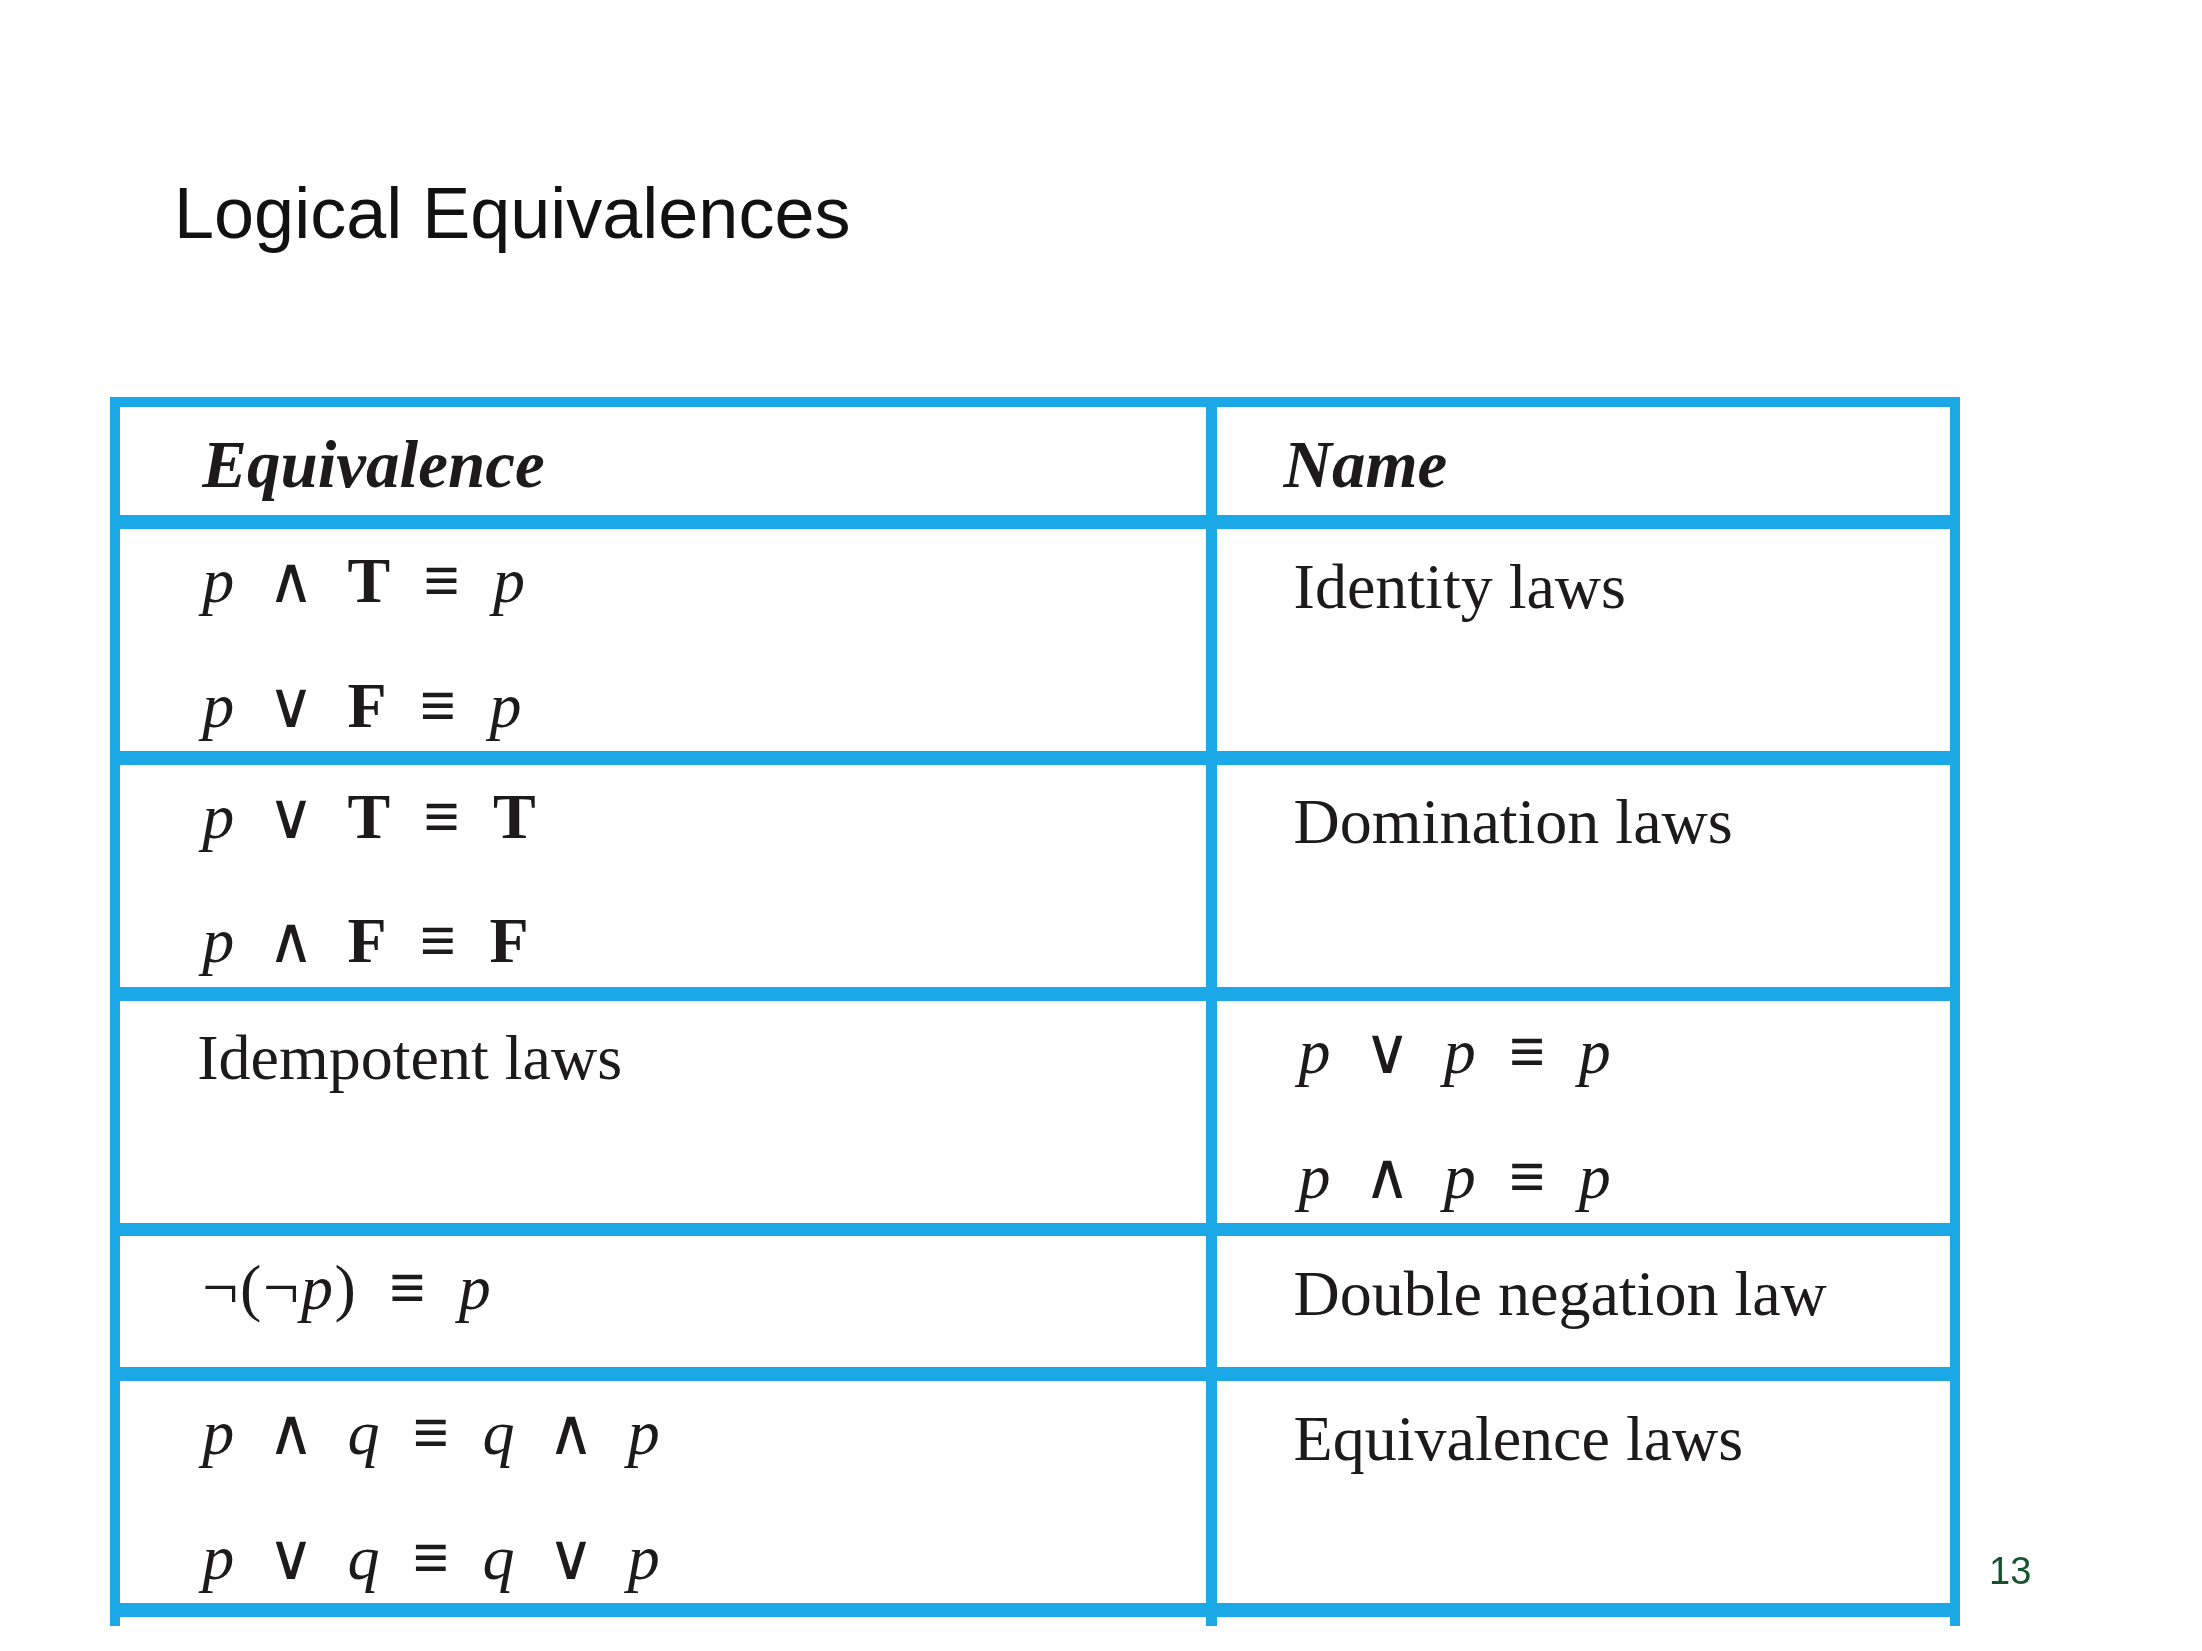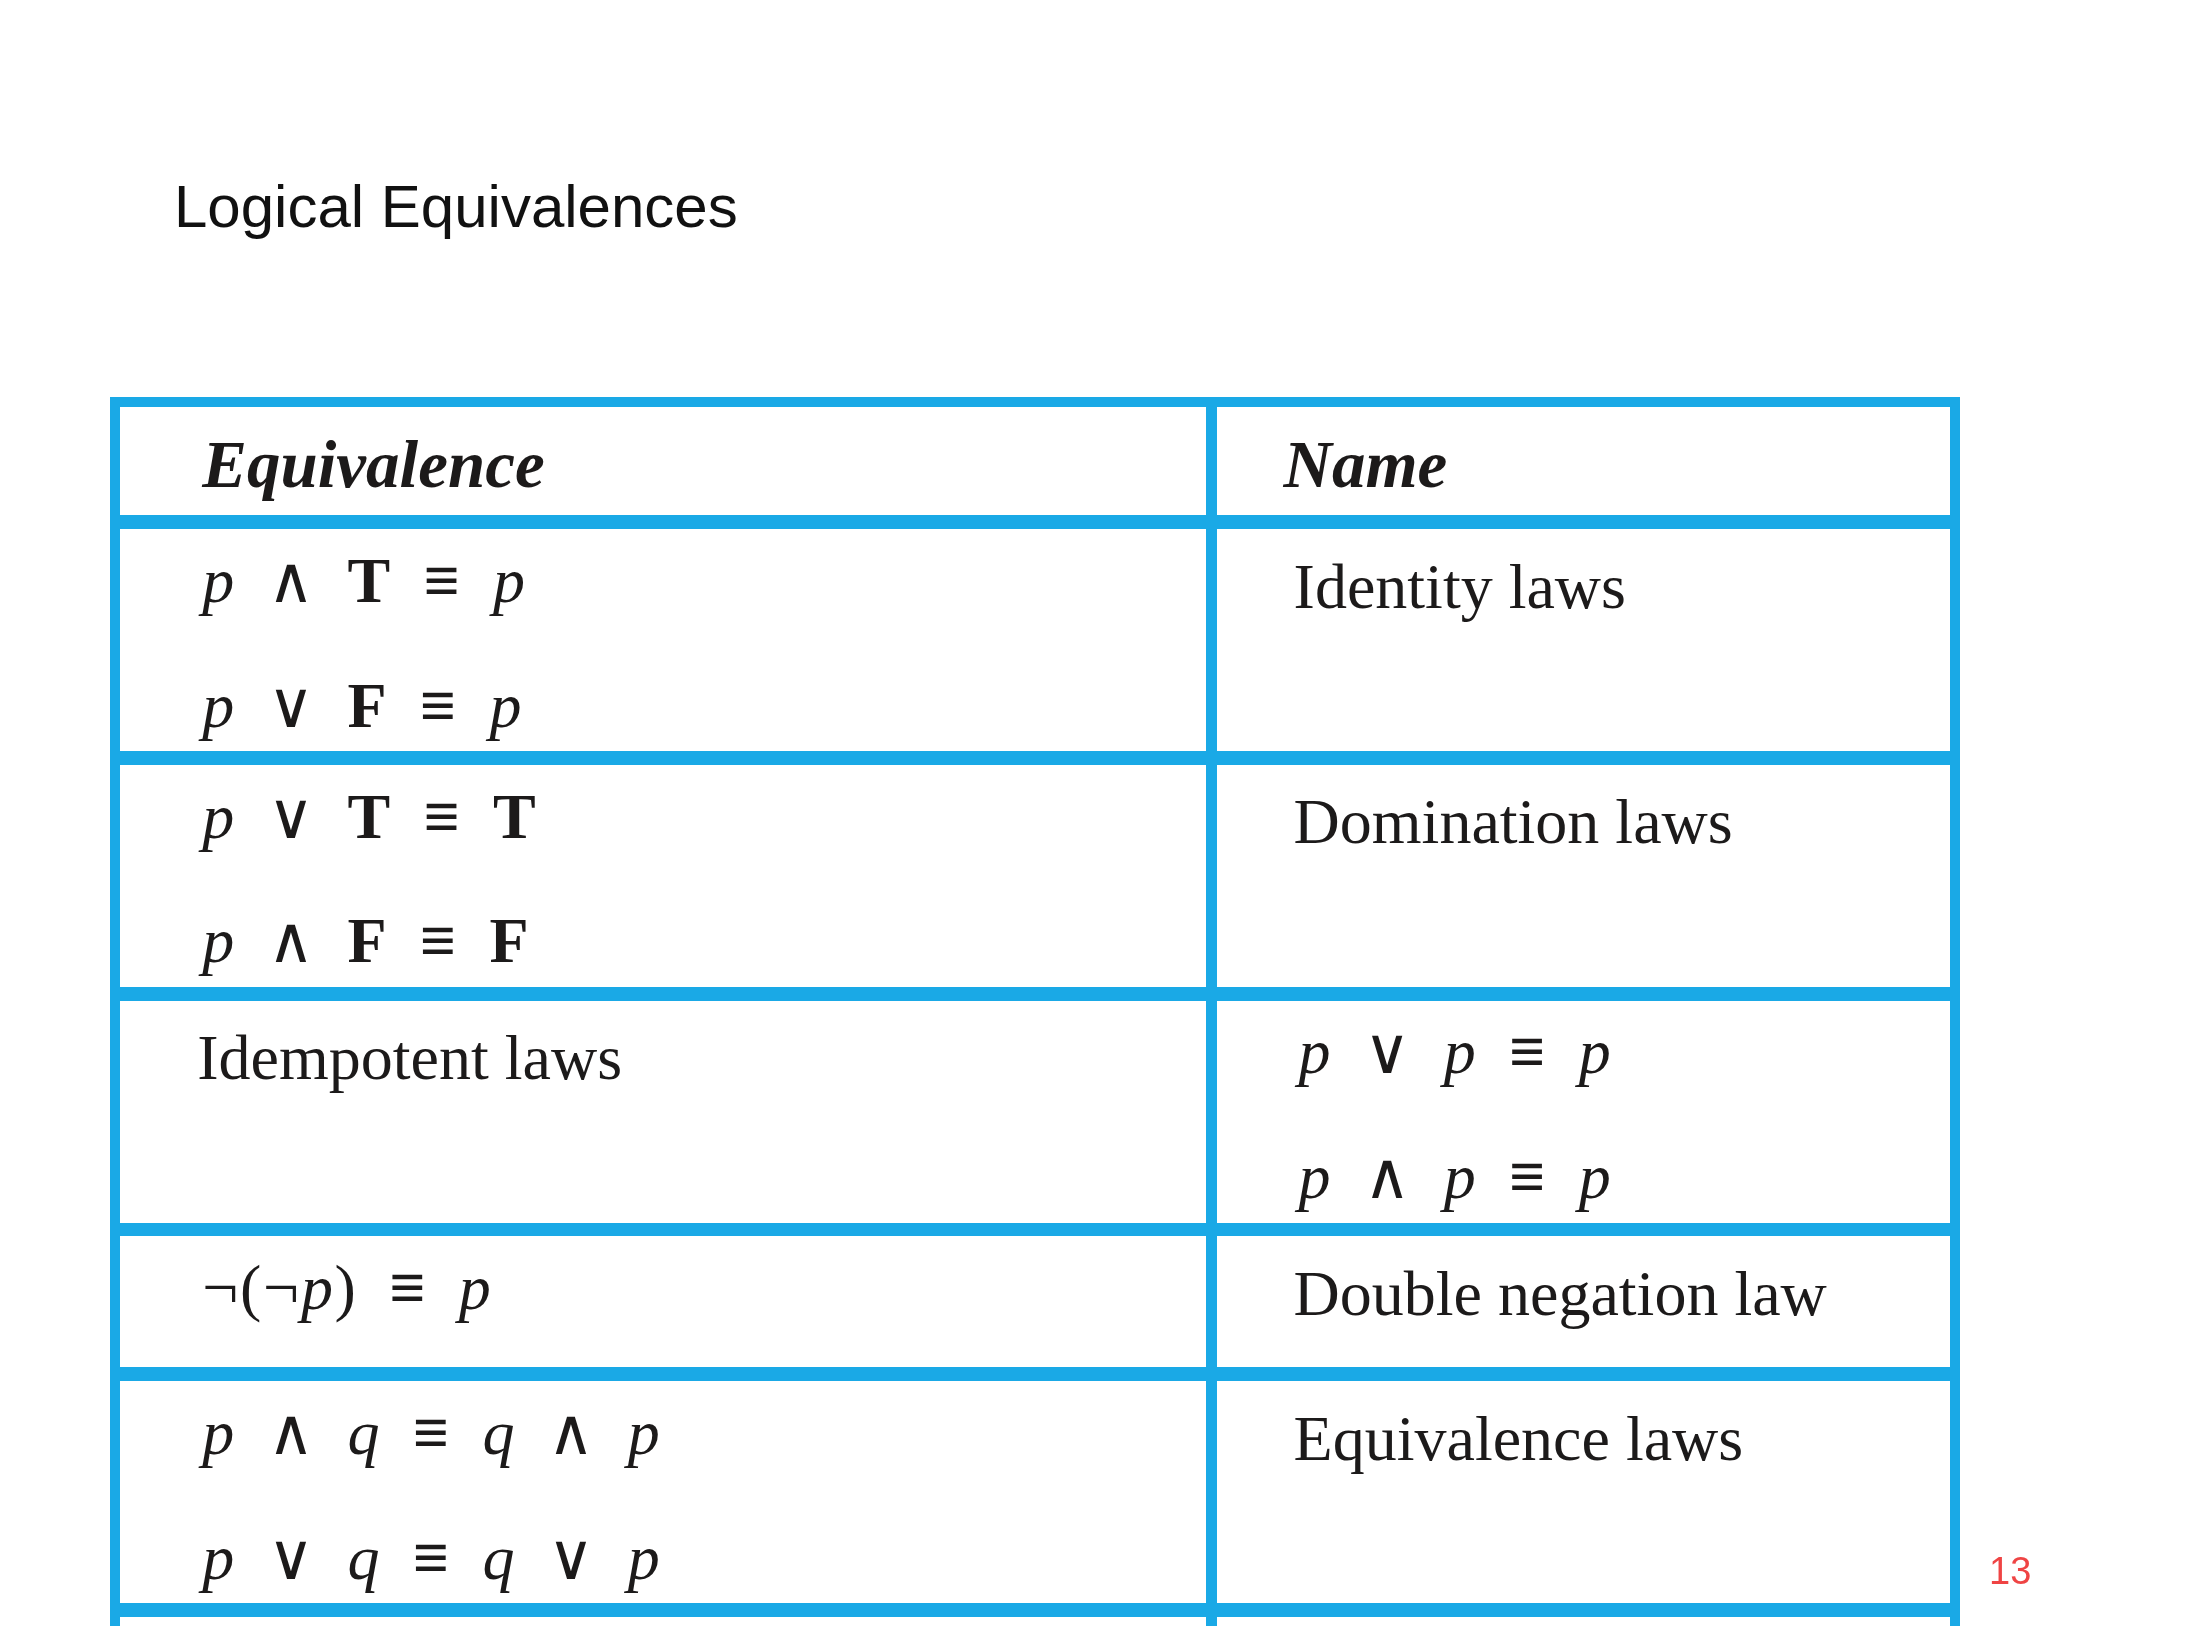--- a/index.html
+++ b/index.html
@@ -19,21 +19,21 @@
     inset: 0;
     background: #ffffff;
   }
   .slide-title {
     position: absolute;
     left: 174px;
     top: 172px;
     margin: 0;
     font-family: "Liberation Sans", sans-serif;
     font-weight: 400;
-    font-size: 60px;
+    font-size: 72px;
     line-height: 1.15;
     color: #111111;
     white-space: nowrap;
   }
   
   .eq-table {
     position: absolute;
     left: 110px;
     top: 397px;
     width: 1850px;
@@ -91,21 +91,21 @@
   }
   .h-2line { min-height: 222px; }
   .h-1line { min-height: 131px; }
   .stub { min-height: 8.6px; }
   .page-number {
     position: absolute;
     left: 1989px;
     top: 1552px;
     font-family: "Liberation Sans", sans-serif;
     font-size: 38px;
-    color: #ef4444;
+    color: #14532d;
     line-height: 1;
   }
 </style>
 </head>
 <body>
 
 <div class="slide">
 
   <h1 class="slide-title">Logical Equivalences</h1>
 

